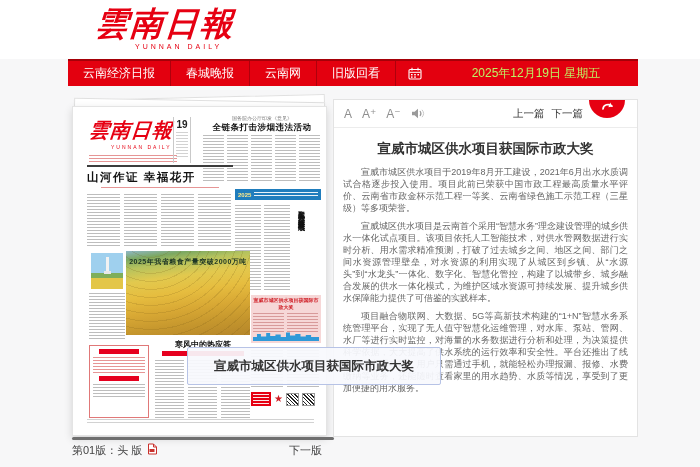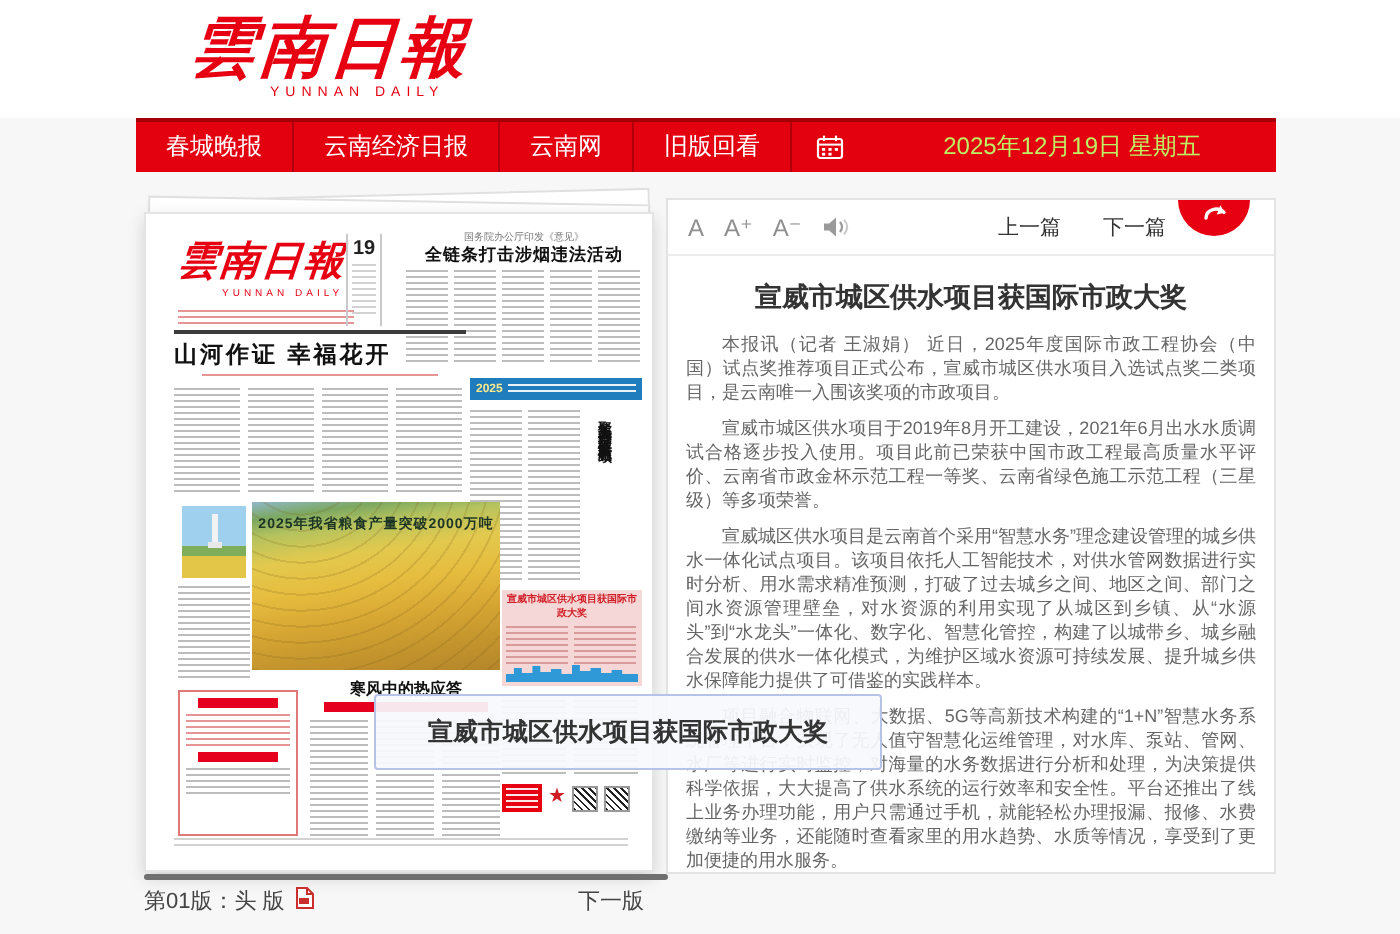--- a/index.html
+++ b/index.html
@@ -87,21 +87,21 @@
   .np-flower{color:#cf1e26;font-size:10px;line-height:14px;}
   .qr{width:13px;height:13px;border:1px solid #999;background:repeating-linear-gradient(45deg,#222 0 1px,#fff 1px 2.5px);}
   .np-footer-line{position:absolute;left:14px;top:312px;width:227px;height:4px;}
 
   
   .reader-panel{position:absolute;left:333px;top:99px;width:305px;height:338px;background:#fff;border:1px solid #e3e3e3;box-sizing:border-box;}
   .reader-toolbar{display:flex;align-items:center;height:27px;padding:0 10px;border-bottom:1px solid #ececec;}
   .font-btn{color:#8f8f8f;font-size:12px;margin-right:10px;cursor:pointer;}
   .speaker{display:inline-flex;margin-right:10px;cursor:pointer;}
   .tb-spacer{flex:1;}
-  .nav-article{color:#333;font-size:10.5px;margin-left:21px;cursor:pointer;text-decoration:none;}
+  .nav-article{color:#333;font-size:10.5px;margin-left:7px;cursor:pointer;text-decoration:none;}
   .nav-article:last-of-type{margin-right:44px;}
   .back-btn{position:absolute;top:0;right:12px;width:36px;height:18px;background:#e60012;border-radius:0 0 18px 18px;display:flex;align-items:flex-start;justify-content:center;cursor:pointer;}
   .article-title{margin:12px 10px 0 10px;text-align:center;font-size:13.5px;font-weight:bold;color:#333;}
   .article-body{padding:2px 9px 0 9px;}
   .article-body p{margin:6px 0;font-size:9px;line-height:12px;color:#666;text-indent:2em;text-align:justify;}
 
   
   .tooltip{position:absolute;left:187px;top:347px;width:252px;height:36px;background:rgba(247,249,253,.93);border:1px solid #b7c3e6;border-radius:2px;display:flex;align-items:center;justify-content:center;font-size:12.5px;font-weight:bold;color:#333;z-index:50;}
 </style>
 </head>
@@ -110,22 +110,22 @@
 <div class="page">
 
   <header class="site-header">
     <div class="logo">
       <div class="logo-text">雲南日報</div>
       <div class="logo-sub">YUNNAN DAILY</div>
     </div>
   </header>
 
   <nav class="nav">
+    <a class="nav-item">云南经济日报</a>
     <a class="nav-item">春城晚报</a>
-    <a class="nav-item">云南经济日报</a>
     <a class="nav-item">云南网</a>
     <a class="nav-item">旧版回看</a>
     <span class="nav-cal">
       <svg width="14" height="13" viewBox="0 0 14 13">
           <rect x="1" y="2.5" width="12" height="9.5" rx="1.2" fill="none" stroke="#fff" stroke-width="1.1"></rect>
           <line x1="4" y1="0.8" x2="4" y2="3.5" stroke="#fff" stroke-width="1.1"></line>
           <line x1="10" y1="0.8" x2="10" y2="3.5" stroke="#fff" stroke-width="1.1"></line>
           <line x1="1.5" y1="5.3" x2="12.5" y2="5.3" stroke="#fff" stroke-width="1"></line>
           <rect x="3" y="7" width="1.6" height="1.4" fill="#fff"></rect>
           <rect x="6.2" y="7" width="1.6" height="1.4" fill="#fff"></rect>
@@ -224,21 +224,20 @@
       <a class="nav-article">下一篇</a>
     </div>
     <div class="back-btn">
       <svg width="15" height="13" viewBox="0 0 15 13">
           <path d="M3 9 C3.2 4.5 9 3.2 12 6.2" stroke="#fff" stroke-width="1.7" fill="none" stroke-linecap="round"></path>
           <path d="M10.2 2.6 L12.3 6.4 L8.4 7.2" fill="#fff"></path>
         </svg>
     </div>
     <h1 class="article-title">宣威市城区供水项目获国际市政大奖</h1>
     <div class="article-body">
-      <p>本报讯（记者 王淑娟） 近日，2025年度国际市政工程协会（中国）试点奖推荐项目正式公布，宣威市城区供水项目入选试点奖二类项目，是云南唯一入围该奖项的市政项目。</p>
       <p>宣威市城区供水项目于2019年8月开工建设，2021年6月出水水质调试合格逐步投入使用。项目此前已荣获中国市政工程最高质量水平评价、云南省市政金杯示范工程一等奖、云南省绿色施工示范工程（三星级）等多项荣誉。</p>
       <p>宣威城区供水项目是云南首个采用“智慧水务”理念建设管理的城乡供水一体化试点项目。该项目依托人工智能技术，对供水管网数据进行实时分析、用水需求精准预测，打破了过去城乡之间、地区之间、部门之间水资源管理壁垒，对水资源的利用实现了从城区到乡镇、从“水源头”到“水龙头”一体化、数字化、智慧化管控，构建了以城带乡、城乡融合发展的供水一体化模式，为维护区域水资源可持续发展、提升城乡供水保障能力提供了可借鉴的实践样本。</p>
       <p>项目融合物联网、大数据、5G等高新技术构建的“1+N”智慧水务系统管理平台，实现了无人值守智慧化运维管理，对水库、泵站、管网、水厂等进行实时监控，对海量的水务数据进行分析和处理，为决策提供科学依据，大大提高了供水系统的运行效率和安全性。平台还推出了线上业务办理功能，用户只需通过手机，就能轻松办理报漏、报修、水费缴纳等业务，还能随时查看家里的用水趋势、水质等情况，享受到了更加便捷的用水服务。</p>
     </div>
   </section>
 
   <div class="tooltip">
     <span>宣威市城区供水项目获国际市政大奖</span>
   </div>
 

